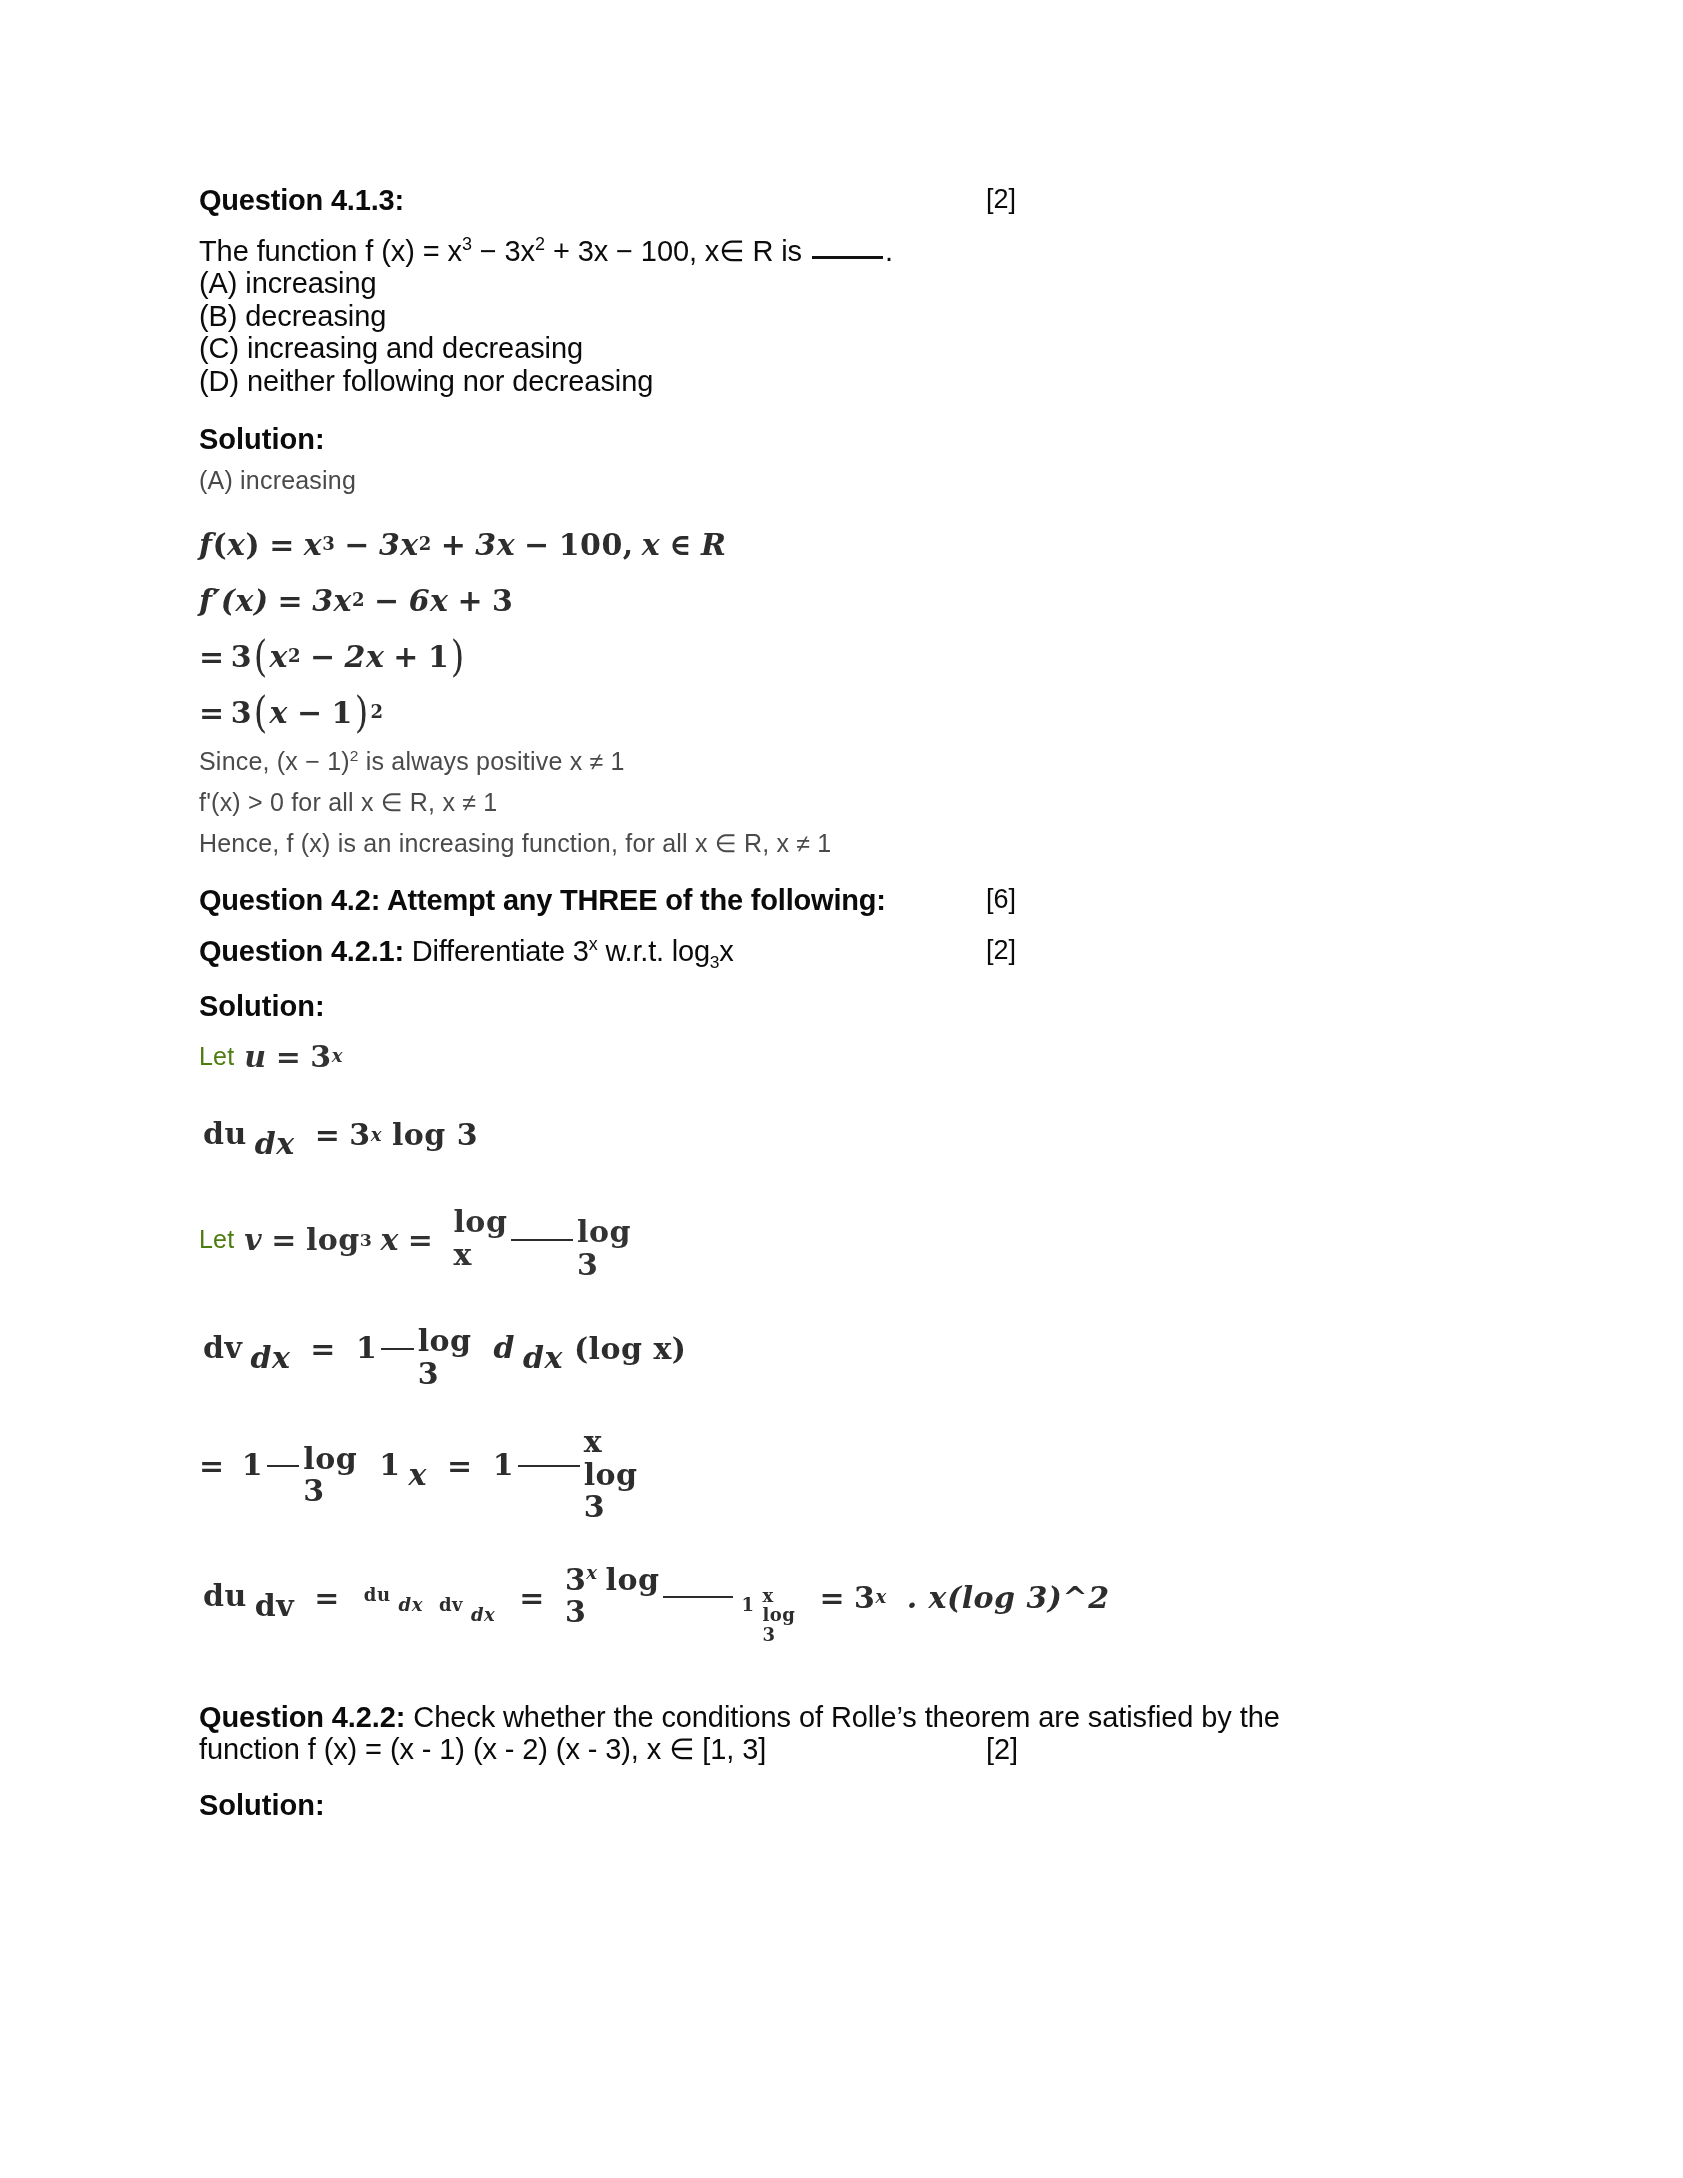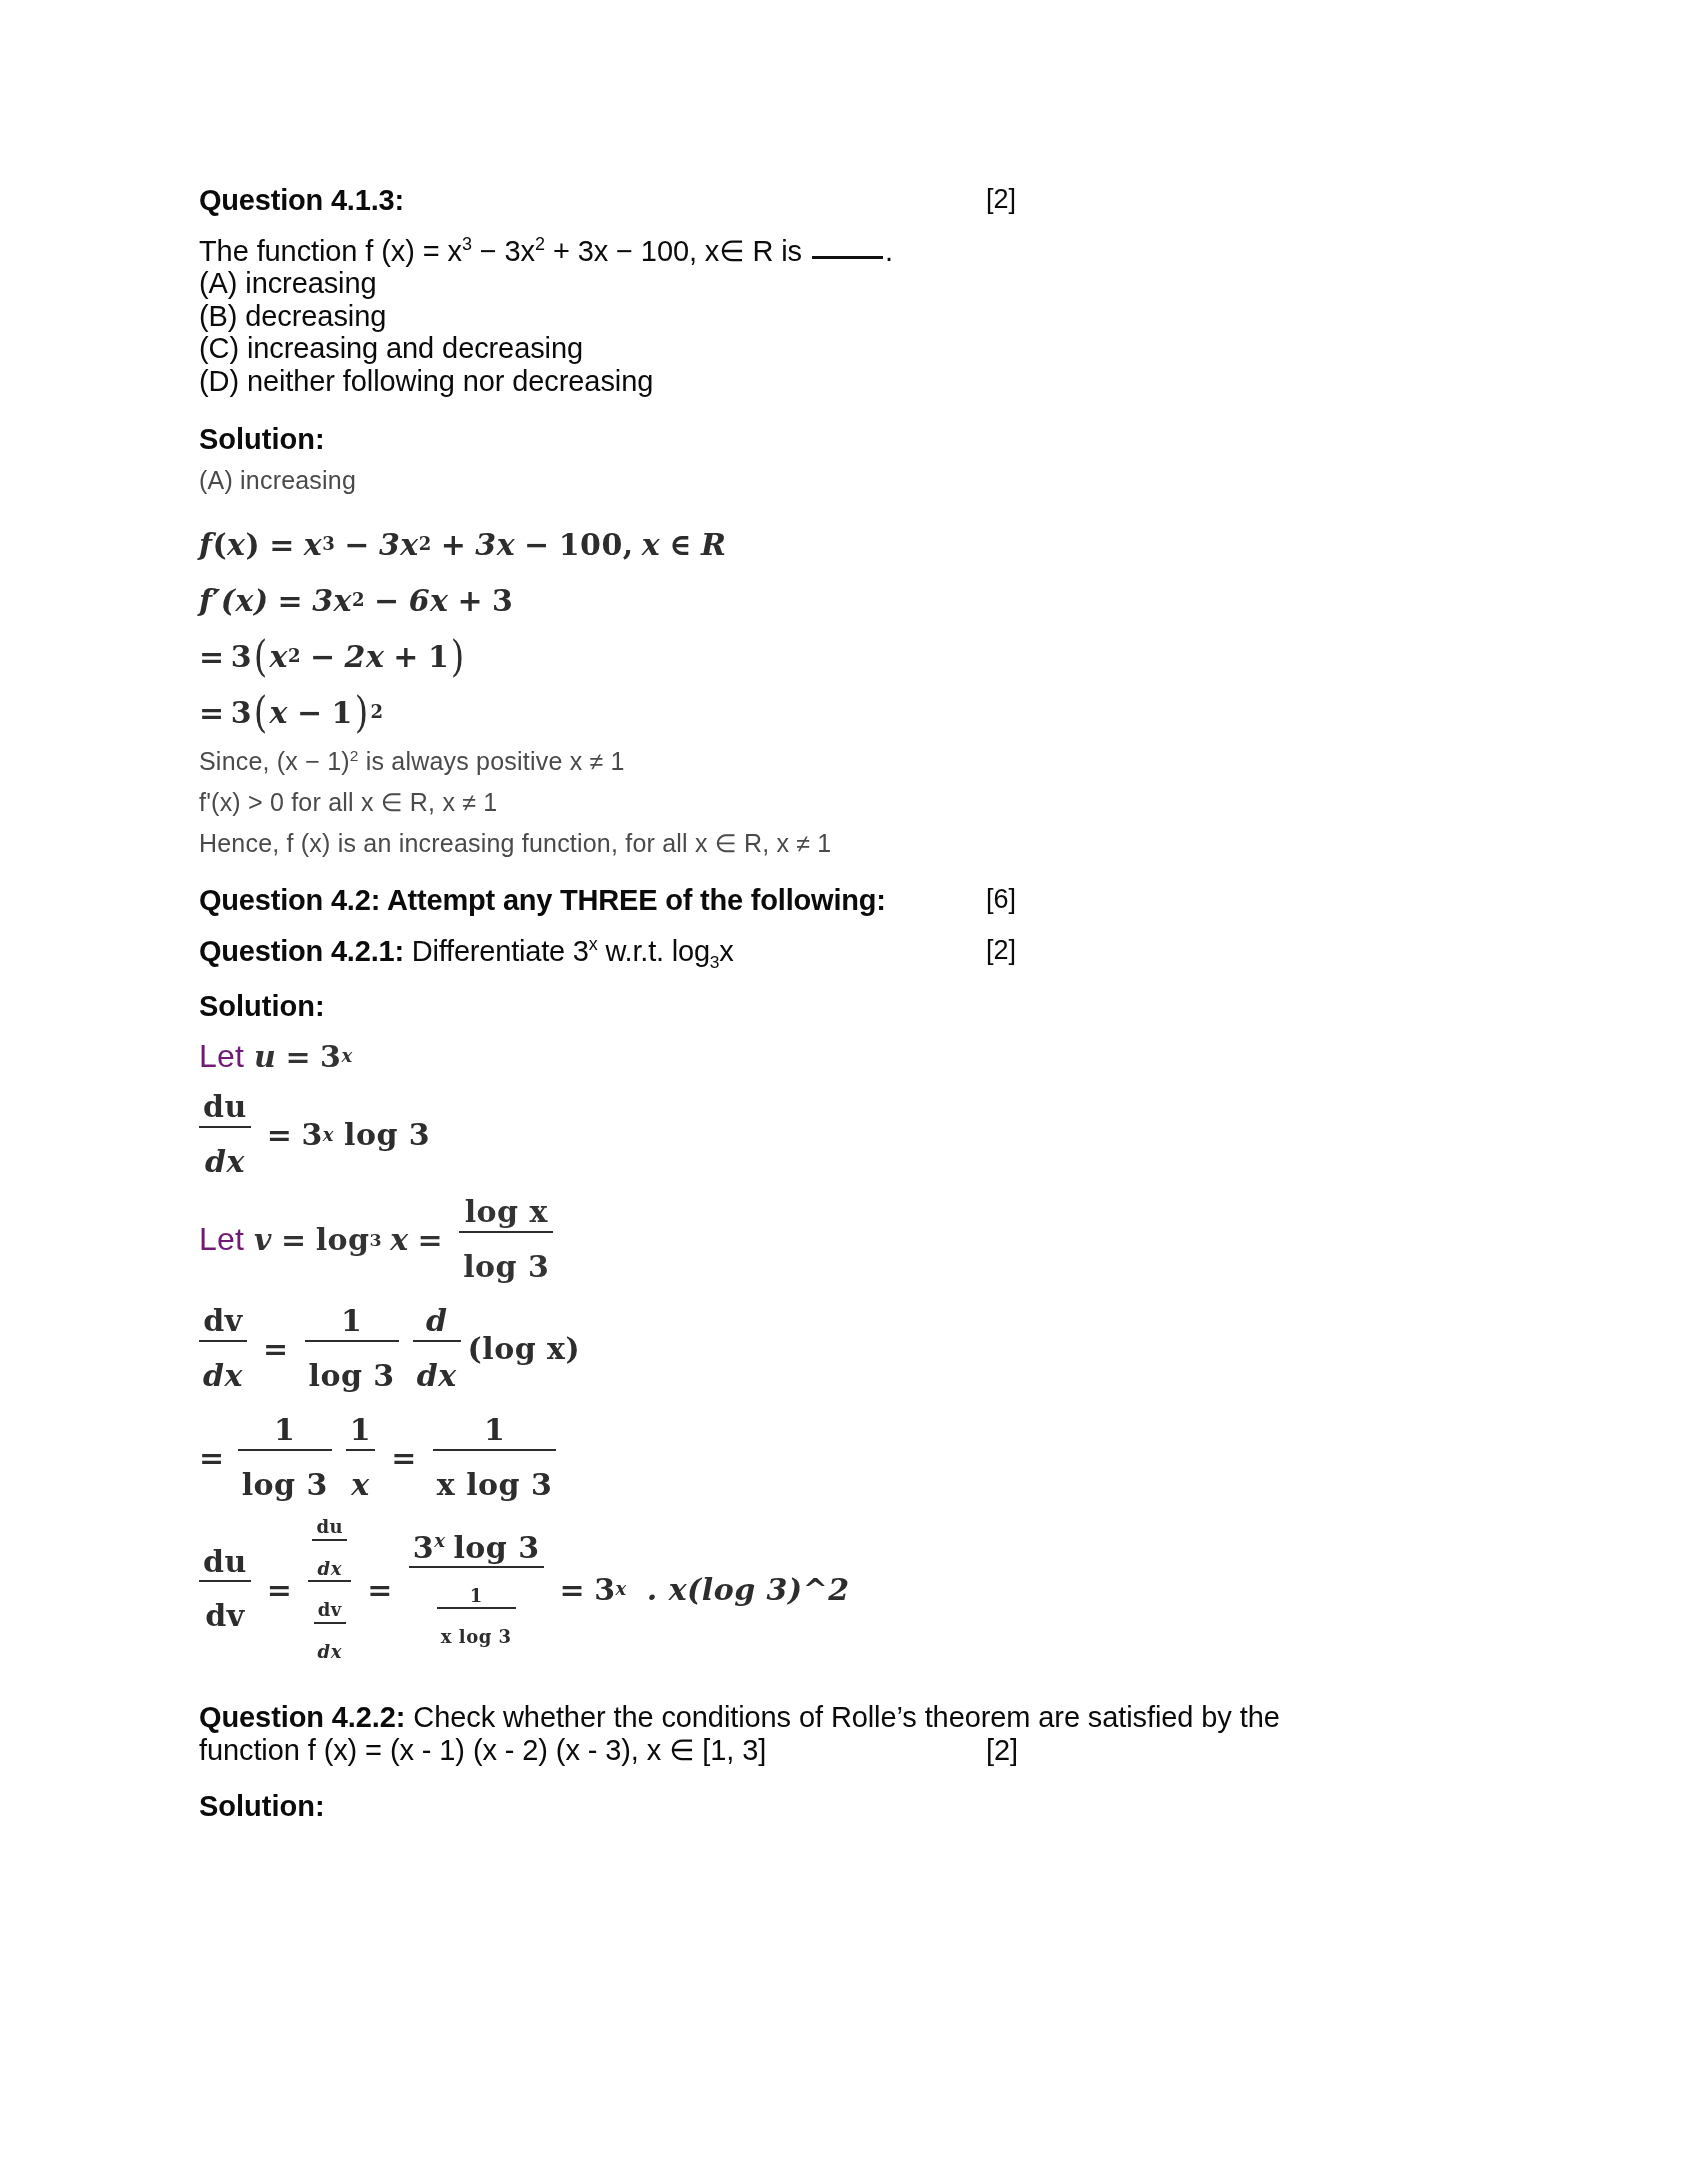--- a/index.html
+++ b/index.html
@@ -119,40 +119,40 @@
     display: inline-block;
     font-size: 1.45em;
     font-weight: 500;
     transform: scaleX(0.8);
     line-height: 0.8;
   }
 
   
   .frac {
     display: inline-flex;
-    flex-direction: column;
+    flex-direction: row;
     align-items: center;
     vertical-align: middle;
     margin: 0 7px;
     line-height: 1.08;
   }
   .frac > .num { padding: 0 4px 2px 4px; }
   .frac > .den { padding: 18px 4px 0 4px; }
   .frac > .bar {
     width: 100%;
     height: 2px;
     background: #2d2d2d;
   }
   .frac.sm { font-size: 0.60em; margin: 0 5px; }
 
   .let-label {
     font-family: "Liberation Sans", sans-serif;
-    font-size: 32px;
+    font-size: 25px;
     font-weight: 400;
-    color: #701a75;
+    color: #4d7c0f;
     margin-right: 10px;
     letter-spacing: 0.2px;
   }
 
   .upr { font-family: "DejaVu Serif", "Liberation Serif", serif; font-style: normal; }
 
   .sol-gap { height: 18px; }
 </style>
 </head>
 <body>

